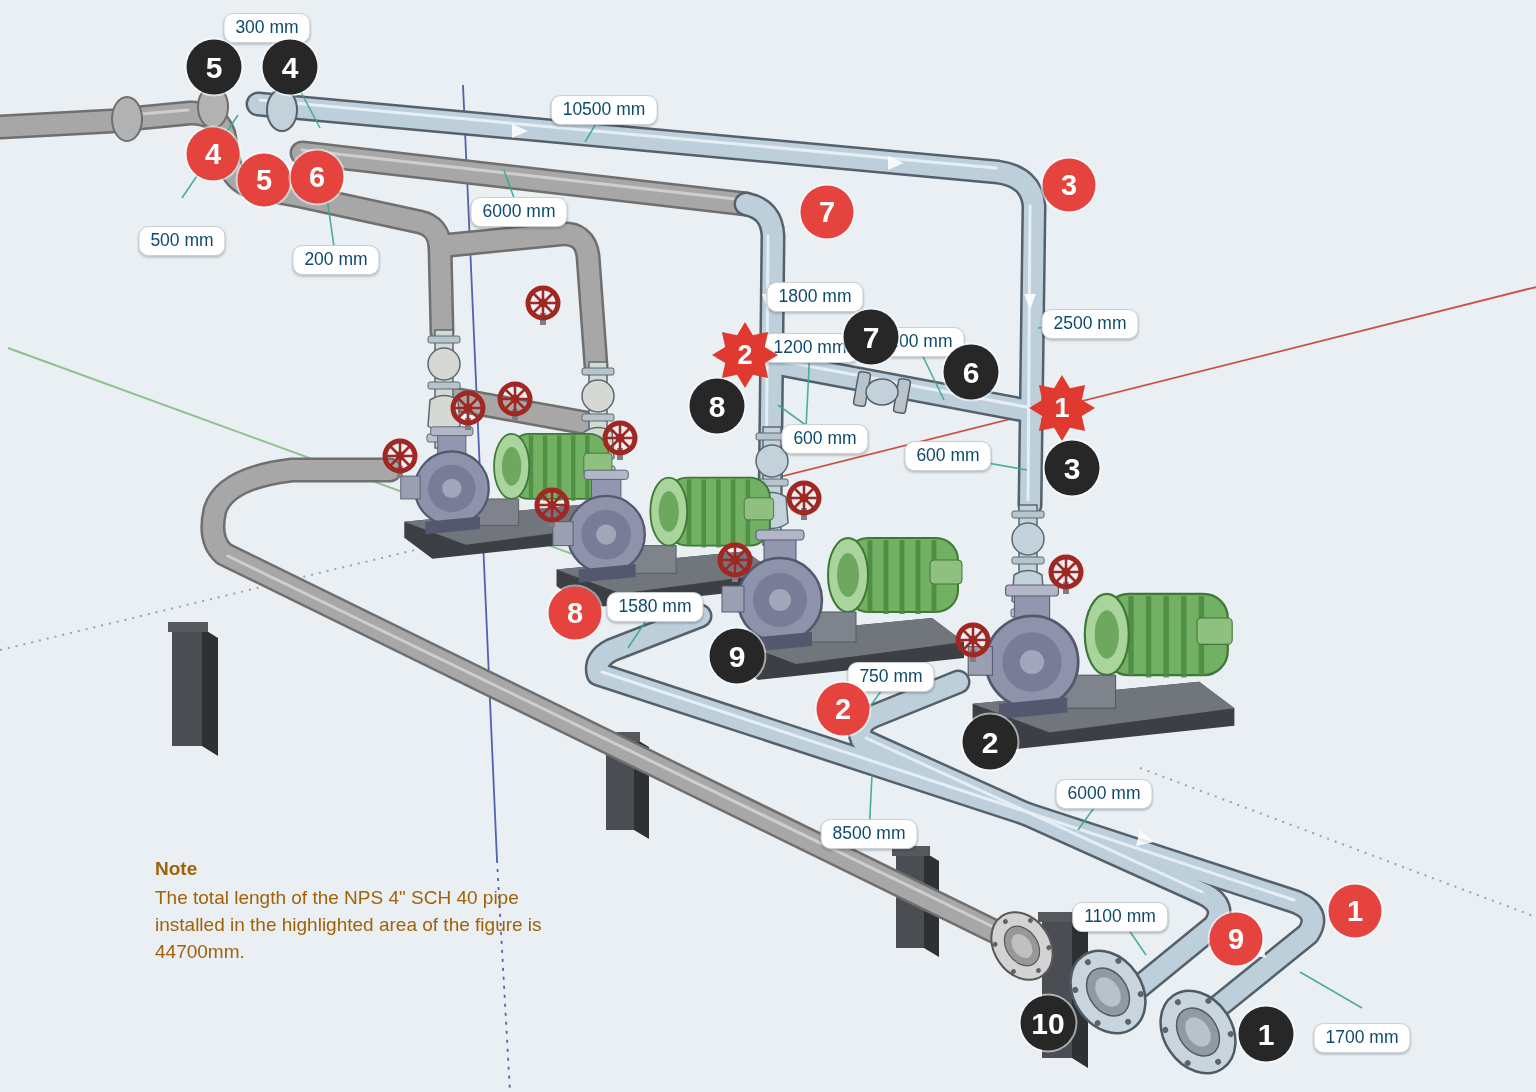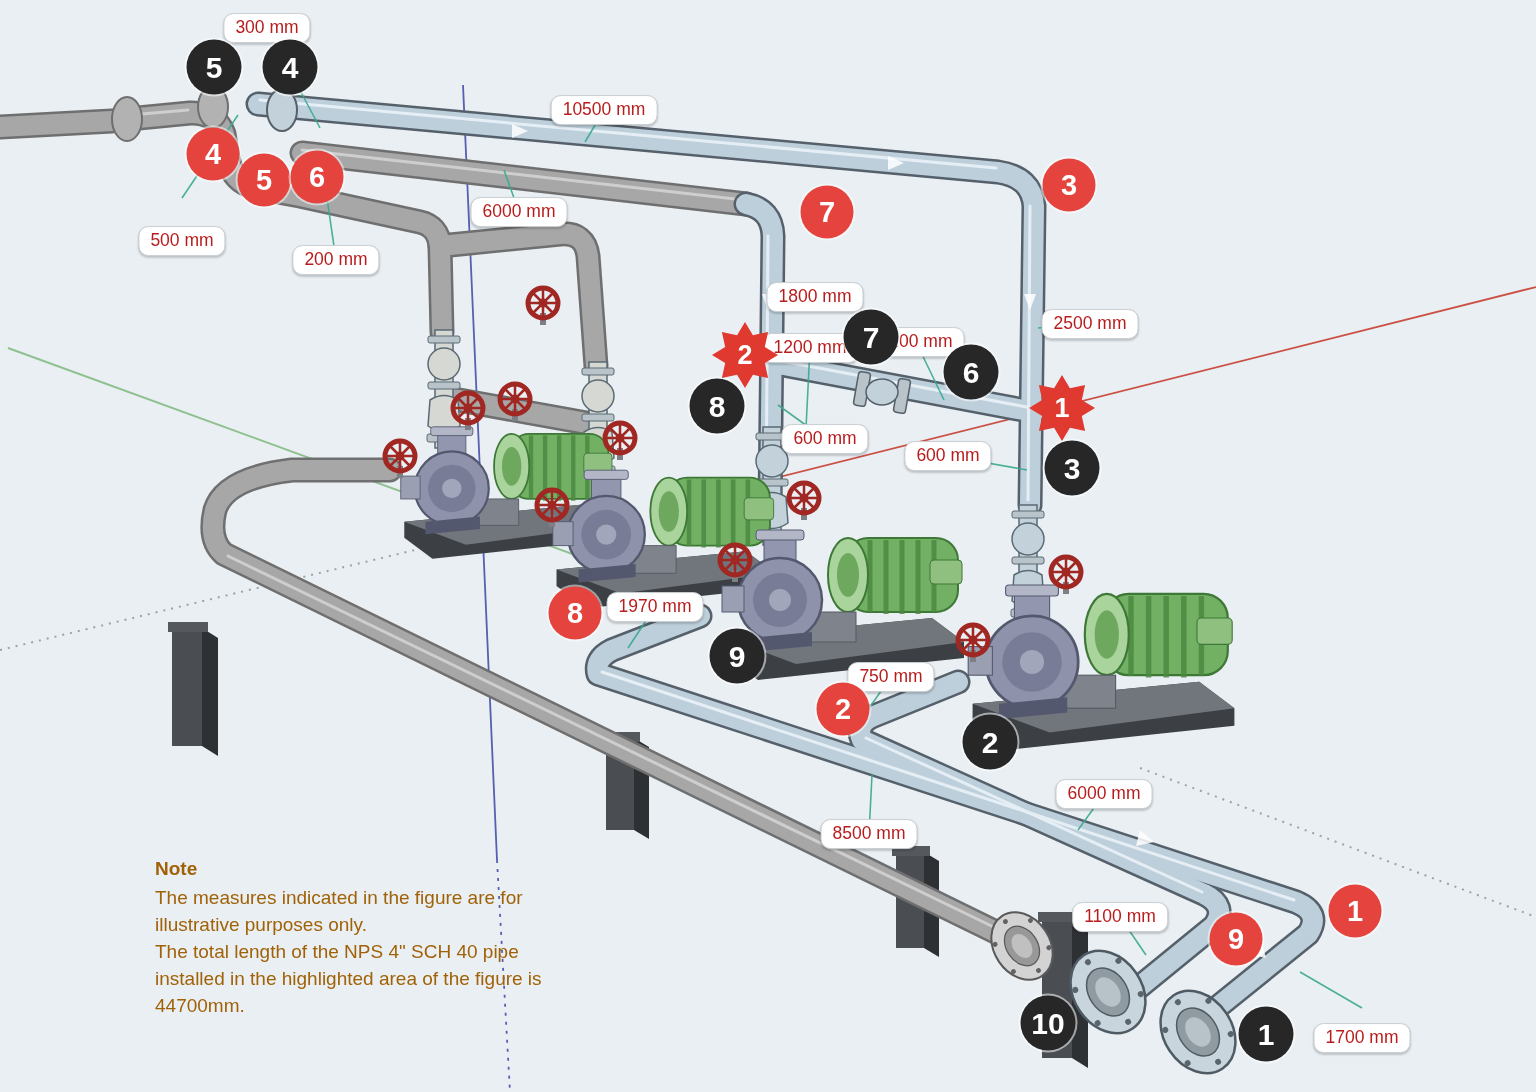--- a/index.html
+++ b/index.html
@@ -2,21 +2,21 @@
 <html><head>
 <meta charset="utf-8">
 <style>
   html,body{margin:0;padding:0;background:#dfe7ec;}
   .stage{position:relative;width:1536px;height:1092px;background:#e9eff3;overflow:hidden;
          font-family:"Liberation Sans",sans-serif;}
   .stage svg{position:absolute;left:0;top:0;}
   #overlay{position:absolute;left:0;top:0;width:100%;height:100%;}
   
   .pill{position:absolute;transform:translate(-50%,-50%);background:#ffffff;border:1px solid #c9ced2;
-        border-radius:10px;padding:3px 11px;font-size:17.5px;color:#b91c1c;white-space:nowrap;
+        border-radius:10px;padding:3px 11px;font-size:17.5px;color:#0c4a6e;white-space:nowrap;
         box-shadow:0 1px 2px rgba(0,0,0,.18);line-height:1.25;}
   
   .marker{position:absolute;transform:translate(-50%,-50%);display:flex;align-items:center;justify-content:center;
           color:#fff;font-weight:bold;}
   .marker span{display:block;}
   .marker.black{width:55px;height:55px;border-radius:50%;background:#272727;font-size:30px;
                 box-shadow:0 0 0 2px rgba(255,255,255,.55);}
   .marker.red{width:53px;height:53px;border-radius:50%;background:#e4443d;font-size:29px;
               box-shadow:0 0 0 2px rgba(255,255,255,.5);}
   .marker.star{width:66px;height:66px;background:#e0392f;font-size:27px;
@@ -246,21 +246,21 @@
       <div class="pill" style="left: 604px; top: 110px;">10500 mm</div>
       <div class="pill" style="left: 182px; top: 198px; margin-top: 43px;">500 mm</div>
       <div class="pill" style="left: 519px; top: 212px;">6000 mm</div>
       <div class="pill" style="left: 336px; top: 260px;">200 mm</div>
       <div class="pill" style="left: 815px; top: 297px; text-align: right;">1800 mm</div>
       <div class="pill" style="left: 810px; top: 348px;">1200 mm</div>
       <div class="pill" style="left: 916px; top: 342px;">1200 mm</div>
       <div class="pill" style="left: 1090px; top: 324px;">2500 mm</div>
       <div class="pill" style="left: 825px; top: 439px;">600 mm</div>
       <div class="pill" style="left: 948px; top: 456px;">600 mm</div>
-      <div class="pill" style="left: 655px; top: 607px;">1970 mm</div>
+      <div class="pill" style="left: 655px; top: 607px;">1580 mm</div>
       <div class="pill" style="left: 891px; top: 677px;">750 mm</div>
       <div class="pill" style="left: 1104px; top: 794px;">6000 mm</div>
       <div class="pill" style="left: 869px; top: 834px;">8500 mm</div>
       <div class="pill" style="left: 1120px; top: 917px;">1100 mm</div>
       <div class="pill" style="left: 1362px; top: 1008px; margin-top: 30px;">1700 mm</div>
       <div class="marker black" style="left: 214px; top: 67px;">
         <span>5</span>
       </div>
       <div class="marker black" style="left: 290px; top: 67px;">
         <span>4</span>
@@ -319,17 +319,16 @@
       <div class="marker star" style="left: 745px; top: 355px;">
         <span>2</span>
       </div>
       <div class="marker star" style="left: 1062px; top: 408px;">
         <span>1</span>
       </div>
     </div>
 
 <div class="note">
   <h3>Note</h3>
-  <p>The measures indicated in the figure are for illustrative purposes only.</p>
   <p>The total length of the NPS 4" SCH 40 pipe installed in the highlighted area of the figure is 44700mm.</p>
 </div>
 
 </div>
 
 </body></html>

